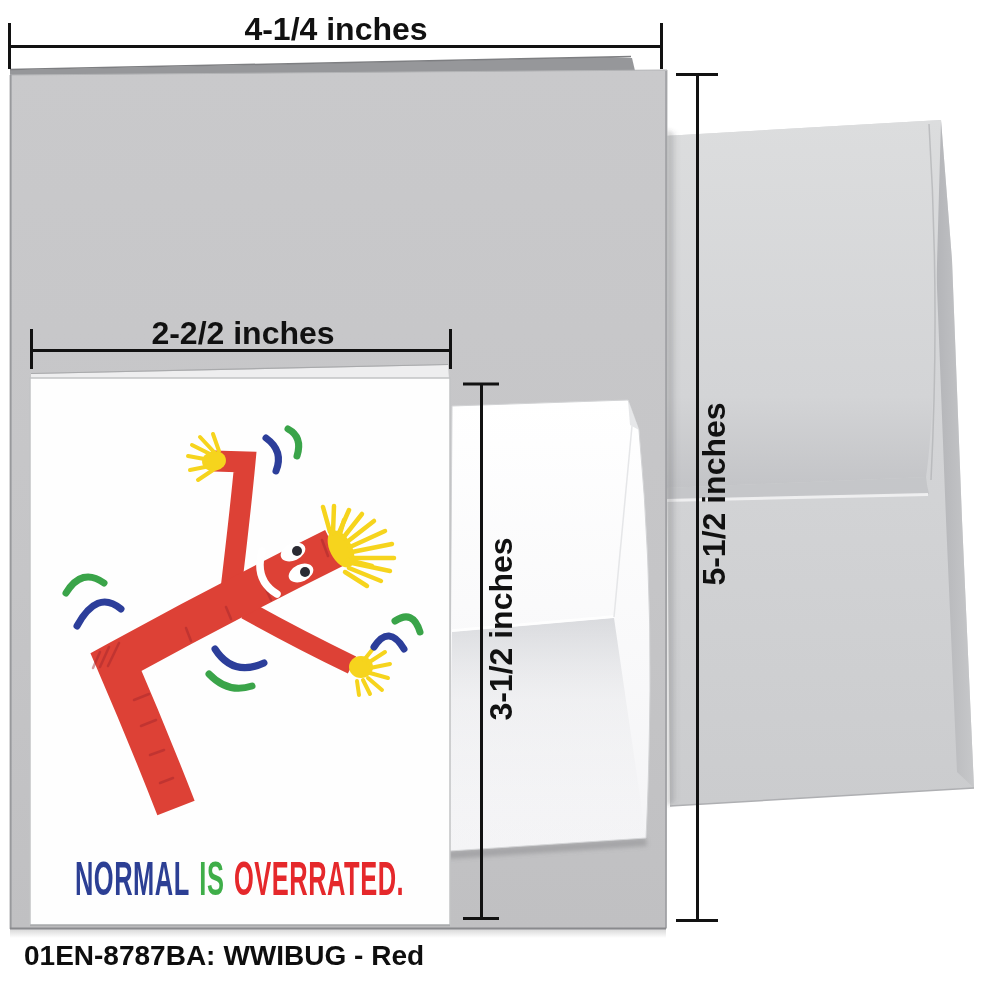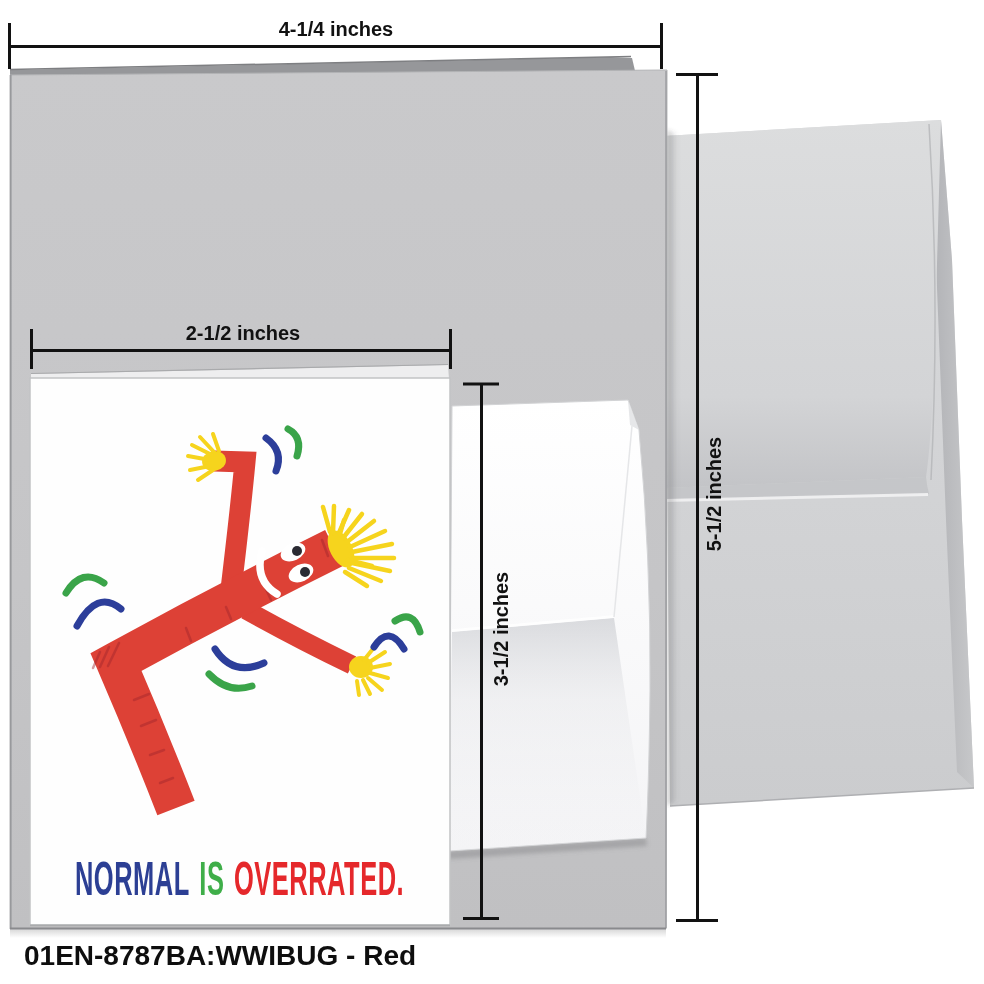--- a/index.html
+++ b/index.html
@@ -2,21 +2,21 @@
 <html><head>
 <meta charset="utf-8">
 <style>
   html,body{margin:0;padding:0;background:#ffffff;}
   .scene{
     position:relative;width:984px;height:984px;background:#ffffff;
     font-family:"Liberation Sans",sans-serif;overflow:hidden;
   }
   .scene svg{position:absolute;left:0;top:0;}
   .dim-label{
-    position:absolute;font-weight:700;font-size:20px;color:#111;
+    position:absolute;font-weight:700;font-size:32px;color:#111;
     white-space:nowrap;transform:translate(-50%,-50%);
     letter-spacing:0px;
   }
   .vlabel{
     writing-mode:vertical-rl;
     transform:translate(-50%,-50%) rotate(180deg);
   }
   .slogan-wrap{
     position:absolute;left:-110px;top:855px;width:700px;height:48px;
     text-align:center;
@@ -26,21 +26,21 @@
     transform-origin:50% 50%;
     font-weight:700;font-size:48px;line-height:48px;
     font-family:"Liberation Sans",sans-serif;
     letter-spacing:1px;white-space:nowrap;
   }
   .caption{
     position:absolute;left:24px;top:940px;font-size:28px;color:#0e0e0e;
     white-space:nowrap;
   }
   .caption .sku{font-weight:700;}
-  .caption .variant{font-weight:700;text-align:center;}
+  .caption .variant{font-weight:700;margin-left:8px;text-align:center;}
 </style>
 </head>
 <body>
 
 <div class="scene">
 
 <svg width="984" height="984" viewBox="0 0 984 984">
   <defs>
     <linearGradient id="envG" x1="0" y1="0" x2="0" y2="1">
       <stop offset="0" stop-color="#d9dadc"></stop>
@@ -218,21 +218,21 @@
     <g>
       <line x1="481.5" y1="383" x2="481.5" y2="920"></line>
       <line x1="463" y1="384" x2="499" y2="384"></line>
       <line x1="463" y1="918.5" x2="499" y2="918.5"></line>
     </g>
   </g>
 </svg>
 
 <div class="dim-label" style="left:336px;top:29px;">4-1/4 inches</div>
 
-<div class="dim-label" style="left:243px;top:333px;">2-1/2 inches</div>
+<div class="dim-label" style="left:243px;top:333px;">2-2/2 inches</div>
 
 <div class="dim-label vlabel" style="left:714px;top:494px;">5-1/2 inches</div>
 
 <div class="dim-label vlabel" style="left:501px;top:629px;">3-1/2 inches</div>
 
 <div class="slogan-wrap">
   <span class="slogan-line">
     <span style="color: rgb(44, 63, 148);">NORMAL</span>
     <span style="color: rgb(63, 174, 73);">IS</span>
     <span style="color: rgb(229, 40, 43);">OVERRATED.</span>

